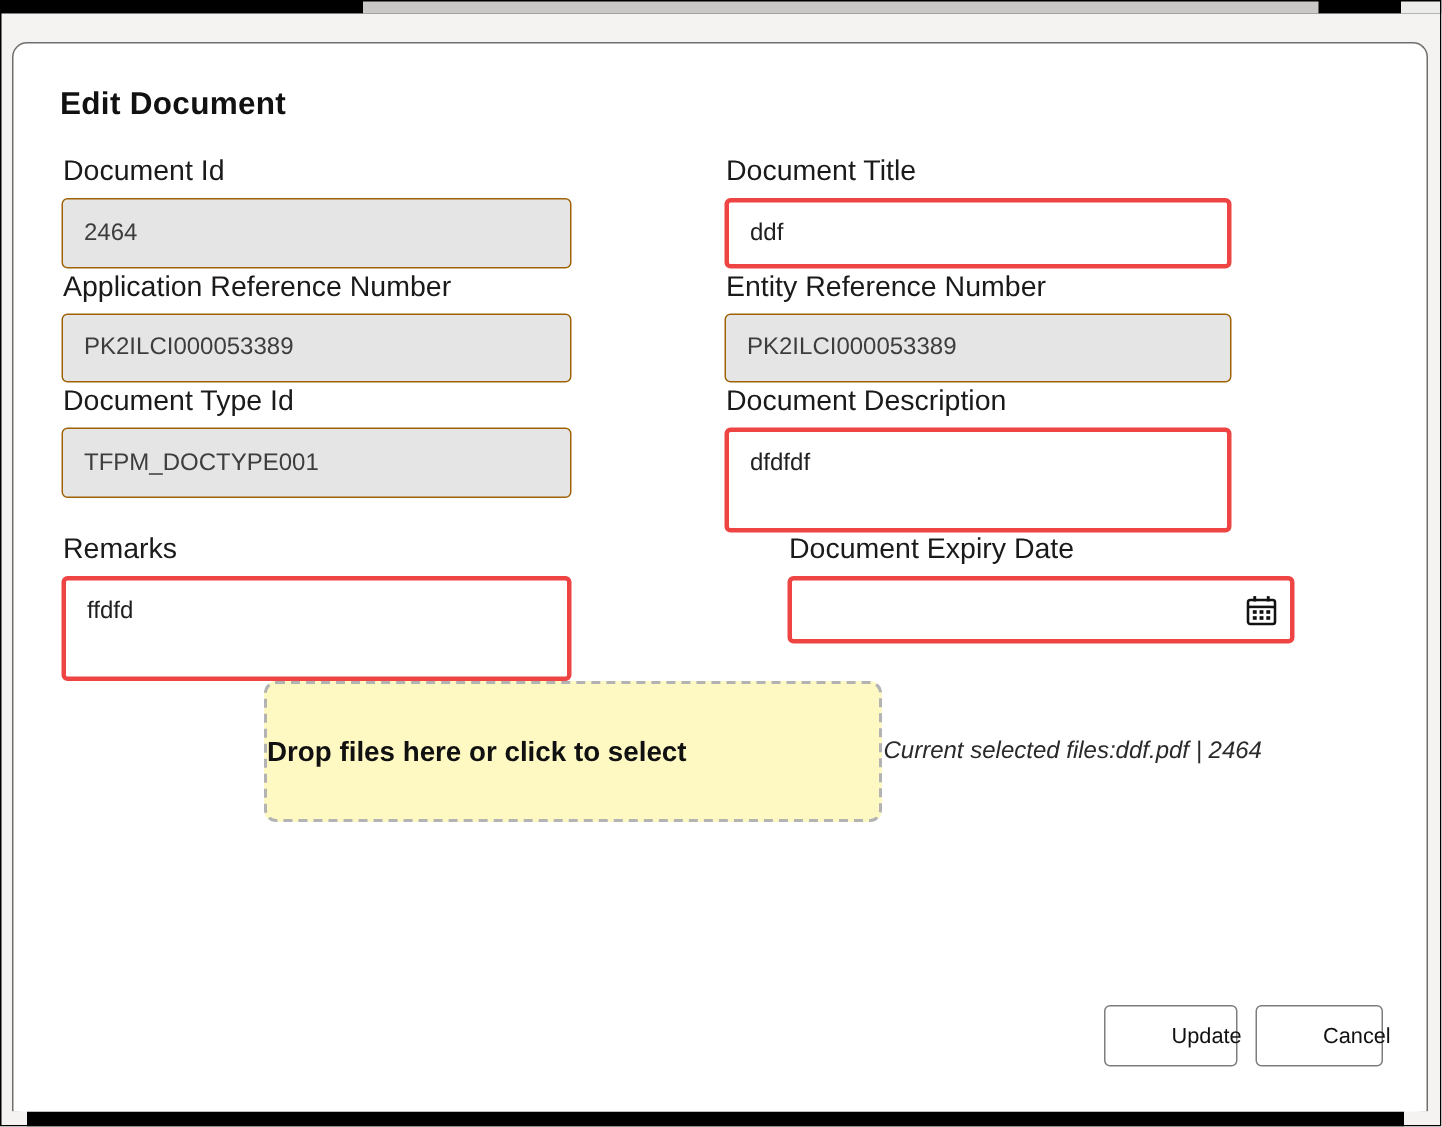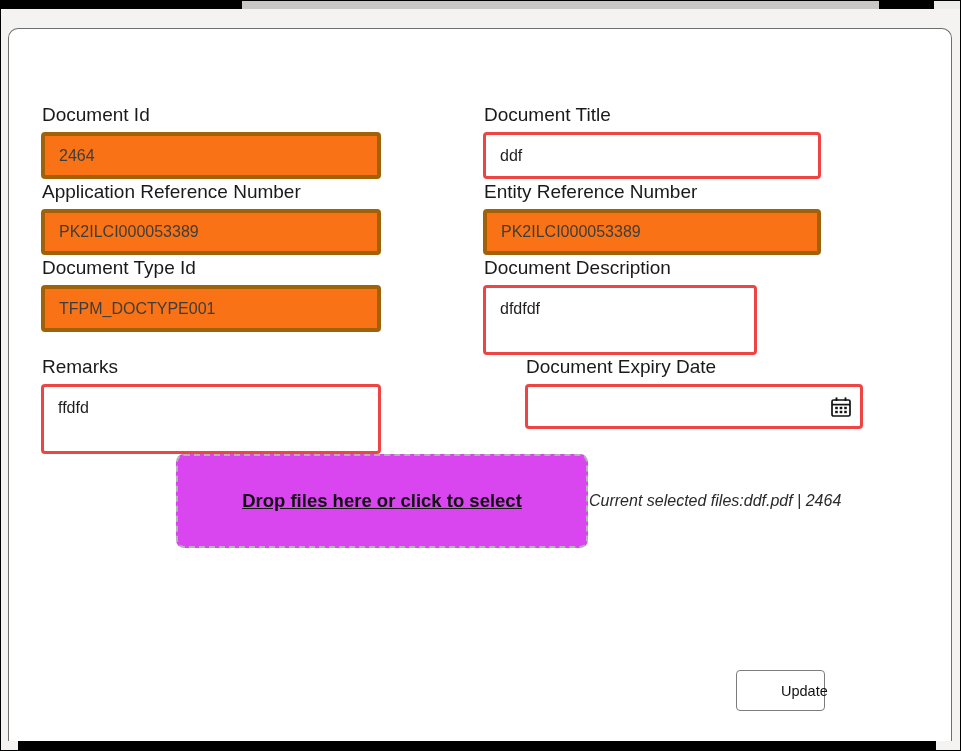--- a/index.html
+++ b/index.html
@@ -30,51 +30,51 @@
 
   .field{position:absolute;}
   .field .fld-label{
     display:block;font-size:19px;line-height:19px;color:#1a1a1a;margin:0 0 8px 1px;
   }
   .ctl{
     box-sizing:border-box;width:100%;display:block;
     font-family:"Liberation Sans", sans-serif;font-size:16px;color:#1f1f1f;
     border-radius:4px;padding:0 14px;outline:none;
   }
-  .ctl-disabled{background:#f97316;border:4px solid #a16207;color:#3d3d3d;}
+  .ctl-disabled{background:#e5e5e5;border:1px solid #a16207;color:#3d3d3d;}
   .ctl-enabled{background:#ffffff;border:3px solid #ef4444;}
   textarea.ctl{padding:11px 14px;resize:none;line-height:20px;}
 
   .f-doc-id   {left:32px; top:76px; width:340px;}
   .f-title    {left:474px;top:76px; width:338px;}
   .f-app-ref  {left:32px; top:153px;width:340px;}
   .f-ent-ref  {left:474px;top:153px;width:338px;}
   .f-type-id  {left:32px; top:229px;width:340px;}
-  .f-desc     {left:474px;top:229px;width:274px;}
+  .f-desc     {left:474px;top:229px;width:338px;}
   .f-remarks  {left:32px; top:328px;width:340px;}
   .f-expiry   {left:474px;top:328px;width:338px;margin-left:42px;}
 
   .h47{height:47px;}
   .h46{height:46px;}
   .h45{height:45px;}
   .h70{height:70px;}
 
   .date-wrap{position:relative;width:100%;}
   .date-wrap input{padding-right:46px;}
   .cal-btn{
     position:absolute;right:10px;top:50%;transform:translateY(-50%);
     width:24px;height:24px;display:flex;align-items:center;justify-content:center;
     background:transparent;border:none;padding:0;cursor:pointer;
   }
 
   .dropzone{
     position:absolute;left:167px;top:425px;width:412px;height:94px;
-    box-sizing:border-box;background:#d946ef;
+    box-sizing:border-box;background:#fef9c3;
     border:2px dashed #b3b3b3;border-radius:8px;
-    display:flex;align-items:center;justify-content:center;cursor:pointer;text-decoration:underline;
+    display:flex;align-items:center;justify-content:flex-start;cursor:pointer;
   }
   .dropzone-text{font-size:18.5px;font-weight:bold;color:#111;}
 
   .selected-files{
     position:absolute;left:580px;top:425px;height:94px;width:330px;
     display:flex;align-items:center;
     font-size:16px;color:#2a2a2a;font-style:italic;
   }
 
   .btn{
@@ -91,20 +91,21 @@
 <body>
 
 <div class="top-strip">
   <div class="seg-gray"></div>
   <div class="seg-light"></div>
 </div>
 <div class="backdrop"></div>
 
 <div class="modal">
 
+  <div class="modal-title">Edit Document</div>
 
   <div class="field f-doc-id">
     <span class="fld-label">Document Id</span>
     <input class="ctl ctl-disabled h47" readonly="" value="2464" style="">
   </div>
 
   <div class="field f-title">
     <span class="fld-label">Document Title</span>
     <input class="ctl ctl-enabled h47" value="ddf" style="">
   </div>
@@ -157,17 +158,18 @@
     </div>
   </div>
 
   <div class="dropzone">
     <span class="dropzone-text">Drop files here or click to select</span>
   </div>
 
   <div class="selected-files">Current selected files:ddf.pdf | 2464</div>
 
   <button class="btn btn-update">Update</button>
+  <button class="btn btn-cancel">Cancel</button>
 
 </div>
 
 <div class="bottom-bar"></div>
 <div class="outer-frame"></div>
 
 </body></html>

